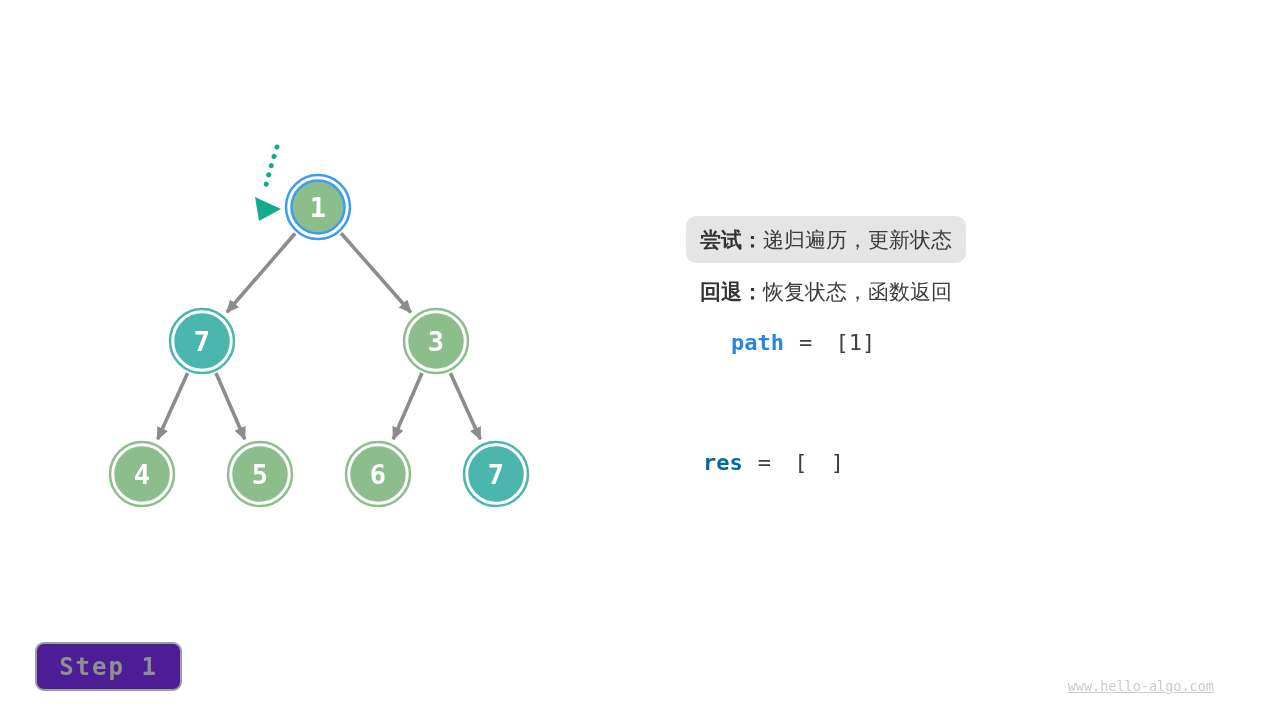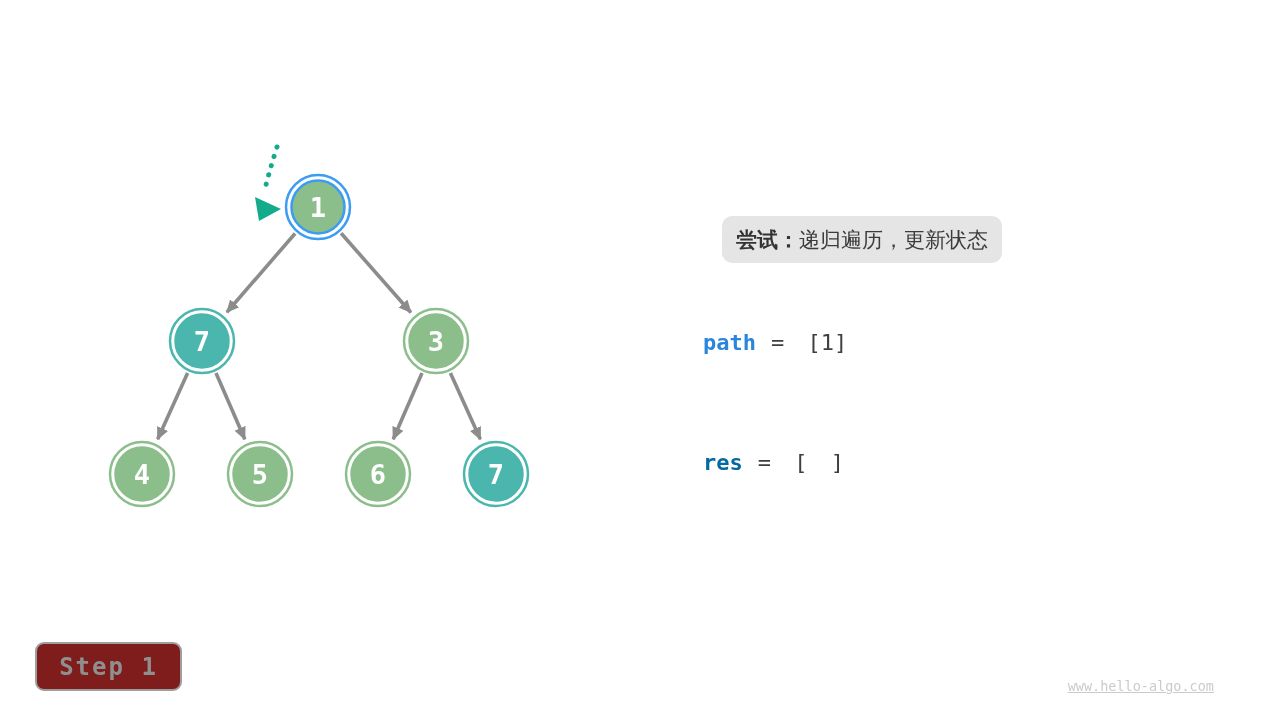--- a/index.html
+++ b/index.html
@@ -3,36 +3,36 @@
 <meta charset="utf-8">
 <style>
   html,body{margin:0;padding:0;background:#ffffff;}
   #canvas{
     position:relative;width:1280px;height:720px;background:#ffffff;overflow:hidden;
     font-family:"Liberation Sans",sans-serif;
   }
   #tree-svg{position:absolute;left:0;top:0;}
   .panel-line{position:absolute;color:#3c3c3c;font-size:21px;white-space:nowrap;}
   #try-line{
-    left:722px;top:216px;height:47px;line-height:47px;
+    left:686px;top:216px;height:47px;line-height:47px;
     background:#e5e5e5;border-radius:10px;padding:0 14px;
   }
   #back-line{left:700px;top:279px;height:26px;line-height:26px;}
   .cn-label{font-weight:700;color:#333333;}
   .code-line{
     position:absolute;font-family:"DejaVu Sans Mono","Liberation Mono",monospace;
     font-size:22px;white-space:nowrap;color:#3f3f3f;
   }
-  #path-line{left:703px;top:331px;height:24px;line-height:24px;}
+  #path-line{left:731px;top:331px;height:24px;line-height:24px;}
   #res-line{left:703px;top:451px;height:24px;line-height:24px;}
   .code-var{font-weight:700;}
   .code-val{margin-left:15px;word-spacing:10px;}
   #step-badge{
     position:absolute;left:35px;top:642px;width:147px;height:49px;box-sizing:border-box;
-    border:2px solid #9e9e9e;border-radius:9px;background:#7f1d1d;
+    border:2px solid #9e9e9e;border-radius:9px;background:#4c1d95;
     display:flex;align-items:center;justify-content:center;
     font-family:"DejaVu Sans Mono","Liberation Mono",monospace;
     font-size:24px;font-weight:700;color:#8f8f8f;letter-spacing:2px;
   }
   #watermark{
     position:absolute;right:66px;top:678px;
     font-family:"DejaVu Sans Mono","Liberation Mono",monospace;
     font-size:13.5px;color:#cbcbcb;text-decoration:underline;
   }
 </style>
@@ -89,20 +89,23 @@
         <circle cx="496" cy="474" r="32" fill="#ffffff" stroke="#4AB6AD" stroke-width="2.5"></circle>
         <circle cx="496" cy="474" r="26.5" fill="#4AB6AD" stroke="#4AB6AD" stroke-width="2.5"></circle>
         <text x="496" y="474" text-anchor="middle" dy="0.36em" fill="#FFFFFF" font-size="27" font-weight="bold" font-family="&quot;DejaVu Sans Mono&quot;,&quot;Liberation Mono&quot;,monospace">7</text>
       </g>
     </svg>
 
   <div id="try-line" class="panel-line" style="background: rgb(229, 229, 229);">
     <span class="cn-label">尝试：</span><span>递归遍历，更新状态</span>
   </div>
 
+  <div id="back-line" class="panel-line">
+    <span class="cn-label">回退：</span><span>恢复状态，函数返回</span>
+  </div>
 
   <div id="path-line" class="code-line">
     <span class="code-var" id="path-var" style="color: rgb(42, 134, 221);">path</span><span class="code-val">= [1]</span>
   </div>
 
   <div id="res-line" class="code-line">
     <span class="code-var" id="res-var" style="color: #0369a1;">res</span><span class="code-val">= [ ]</span>
   </div>
 
   <div id="step-badge">

